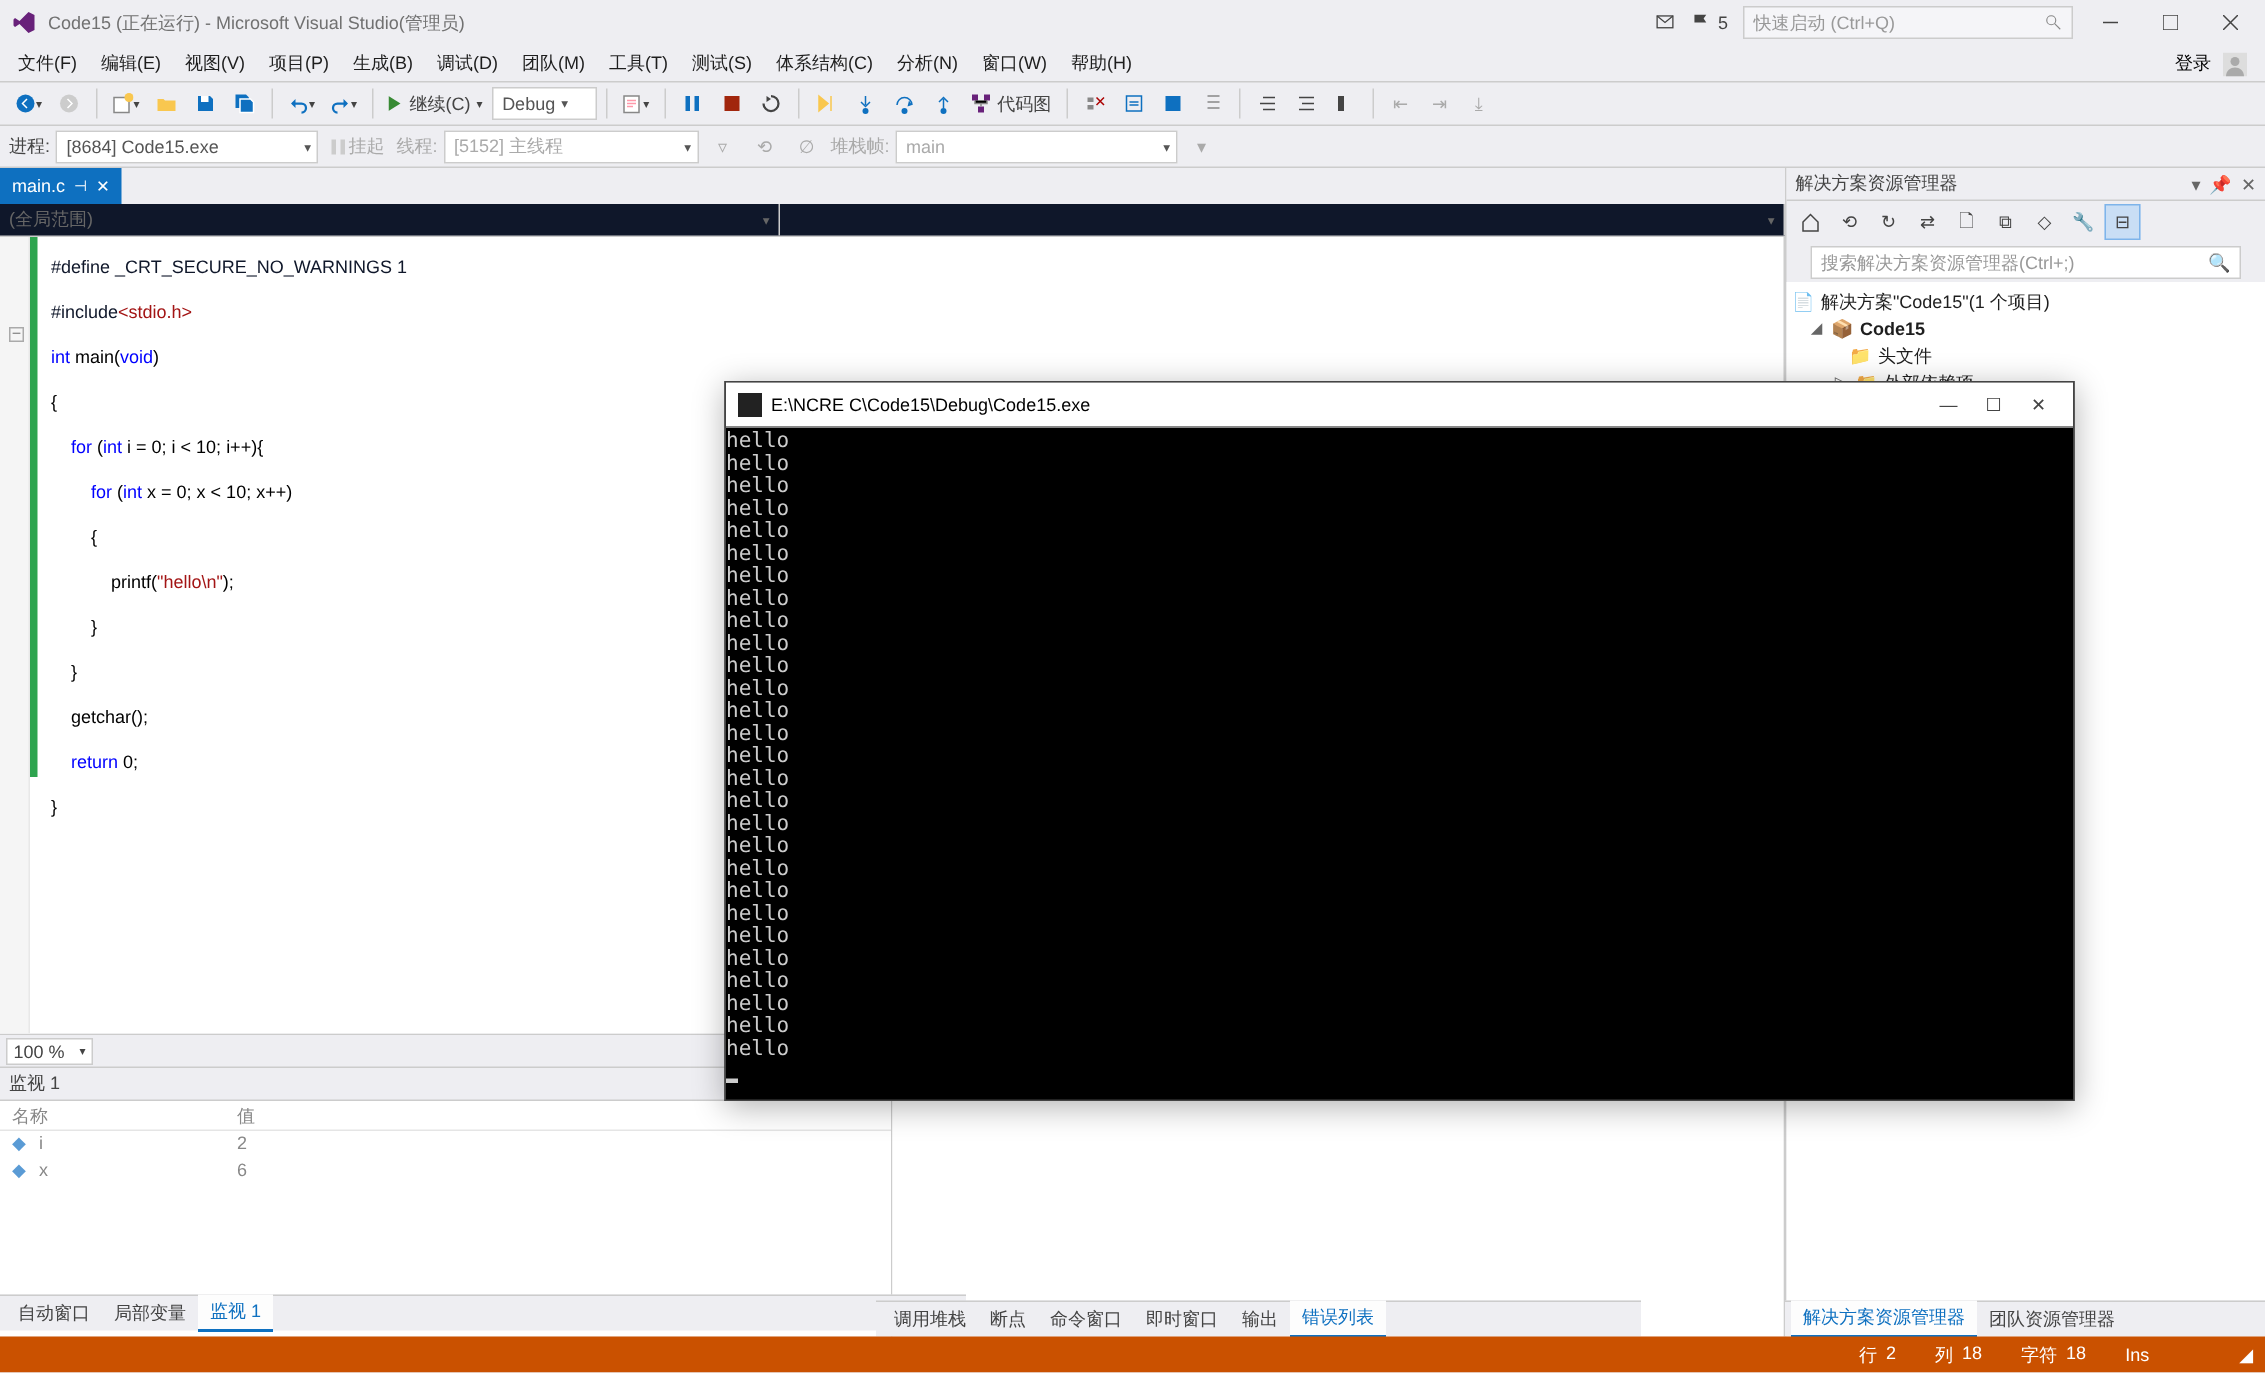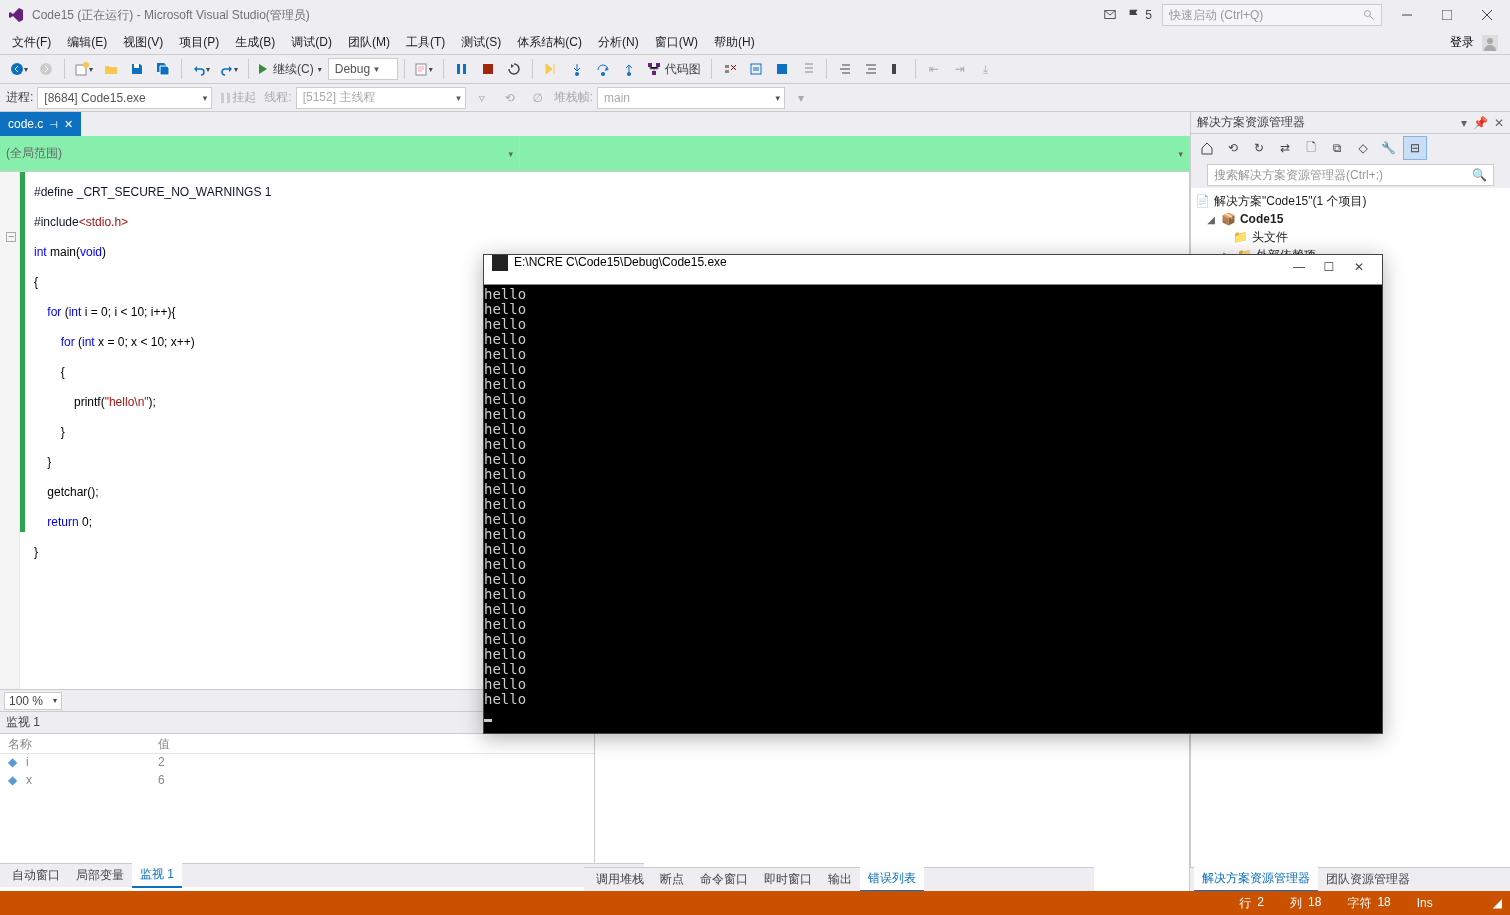--- a/index.html
+++ b/index.html
@@ -22,21 +22,21 @@
 .combo .chev{color:#555;font-size:9px}
 .toolbar2{height:28px;border-bottom:1px solid #ccc;display:flex;align-items:center;padding:0 6px;gap:4px}
 .lbl{color:#444}
 .disabled{color:#aaa!important}
 .main{display:flex;height:calc(100% - 30px - 24px - 30px - 28px - 24px)}
 .editor-col{flex:1;display:flex;flex-direction:column;min-width:0}
 .tabstrip{height:24px;background:#eeeef2;display:flex;align-items:flex-end}
 .tab{height:24px;background:#0e70c0;color:#fff;display:flex;align-items:center;padding:0 8px;gap:6px;font-size:12px}
 .tab .pin{font-size:10px}
 .tab .x{font-size:11px}
-.scopebar{height:36px;background:#86efac;border-bottom:1px solid #ccc;display:flex}
+.scopebar{height:22px;background:#0f172a;border-bottom:1px solid #ccc;display:flex}
 .scope{flex:1;border-right:1px solid #ccc;display:flex;align-items:center;padding:0 6px;color:#666}
 .scope .chev{margin-left:auto;font-size:9px}
 .code-area{flex:1;background:#fff;position:relative;overflow:hidden;border-right:1px solid #ccc}
 .gutter{position:absolute;left:0;top:0;width:20px;height:100%;background:#f5f5f5;border-right:1px solid #e8e8e8}
 .chgbar{position:absolute;left:20px;top:0;width:5px;height:360px;background:#2ea44f}
 .code{position:absolute;left:34px;top:4px;font-family:Consolas,monospace;font-size:20px;line-height:27px;white-space:pre;color:#000}
 .kw{color:#0000ff}.pp{color:#0f172a}.str{color:#a31515}.inc{color:#a31515}
 .fold{position:absolute;left:6px;font-family:monospace;font-size:10px;color:#888;border:1px solid #aaa;width:10px;height:10px;line-height:8px;text-align:center;top:60px}
 .zoombar{height:22px;background:#eeeef2;border-top:1px solid #ccc;display:flex;align-items:center;padding:0 4px}
 .zoom{width:58px;height:18px;border:1px solid #ccc;background:#fff;display:flex;align-items:center;padding:0 4px;font-size:11px;color:#444}
@@ -58,21 +58,21 @@
 .tree-row{display:flex;align-items:center;height:18px;gap:4px}
 .tree-row .tw{width:12px;text-align:center;color:#666;font-size:10px}
 .bold{font-weight:bold}
 .bottom-tabs{height:24px;background:#eeeef2;border-top:1px solid #ccc;display:flex;align-items:center;padding:0 4px;gap:0}
 .btab{padding:3px 8px;color:#444}
 .btab.active{color:#0e70c0;border-bottom:2px solid #0e70c0;background:#fdfdfd}
 .statusbar{position:absolute;bottom:0;left:0;right:0;height:24px;background:#ca5100;color:#fff;display:flex;align-items:center;padding:0 8px;gap:26px}
 .statusbar .sp{margin-left:auto}
 .statusbar .cell{display:flex;gap:6px}
 .console{position:absolute;left:483px;top:254px;width:900px;height:480px;background:#000;border:1px solid #444;box-shadow:0 4px 20px rgba(0,0,0,.3)}
-.console-tb{height:30px;background:#fff;display:flex;padding:0 8px;color:#000;border-bottom:1px solid #888}
+.console-tb{height:30px;background:#fff;display:flex;align-items:center;padding:0 8px;color:#000;border-bottom:1px solid #888}
 .console-tb .ci{width:16px;height:16px;margin-right:6px;background:#222}
 .console-tb .t{flex:1}
 .console-body{padding:2px 0;font-family:"NSimSun",SimSun,monospace;font-size:14px;line-height:15px;color:#ccc;white-space:pre}
 .cursor{display:inline-block;width:8px;height:3px;background:#ccc;vertical-align:bottom}
 svg{display:block}
 </style>
 </head>
 <body>
 
 <div class="titlebar">
@@ -343,21 +343,21 @@
       <span>main</span>
       <span class="chev" style="margin-left:auto">▾</span>
     </div>
   <div class="tbtn disabled">▾</div>
 </div>
 
 <div class="main">
   <div class="editor-col">
     <div class="tabstrip">
       <div class="tab">
-          <span>code.c</span>
+          <span>main.c</span>
           <span class="pin">⊣</span>
           <span class="x">✕</span>
         </div>
     </div>
     <div class="scopebar">
       <div class="scope" style="flex:0 0 520px">
           <span>(全局范围)</span>
           <span class="chev">▾</span>
         </div>
       <div class="scope">

